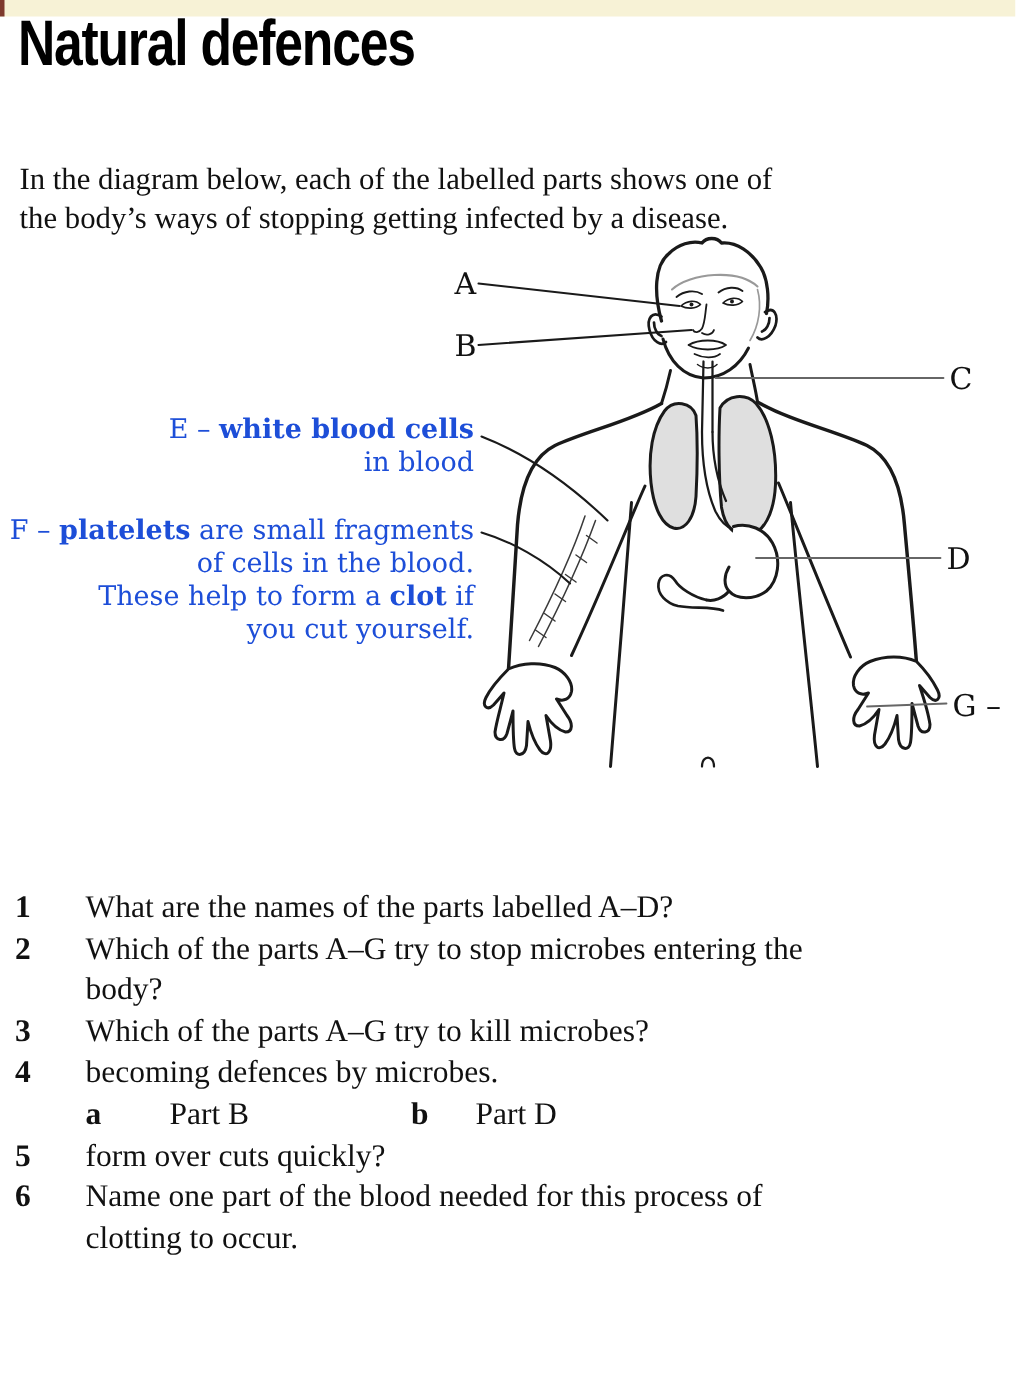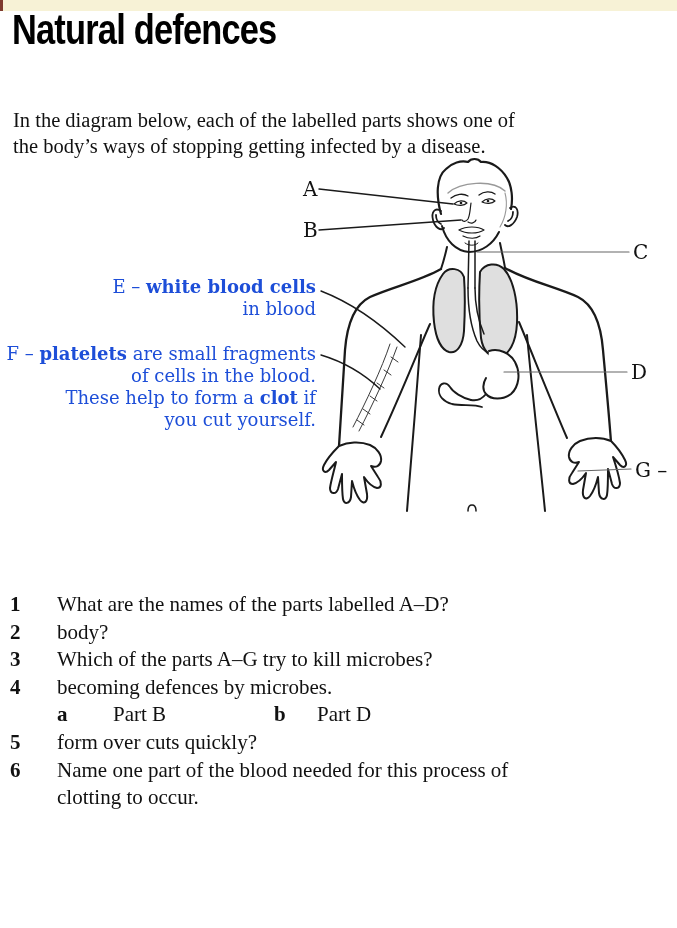--- a/index.html
+++ b/index.html
@@ -136,20 +136,21 @@
 <div class="questions">
   <div class="qrow">
     <div class="qnum">1</div>
     <div class="qtext">
       <div class="qline">What are the names of the parts labelled A–D?</div>
     </div>
   </div>
   <div class="qrow">
     <div class="qnum">2</div>
     <div class="qtext">
+      <div class="qline">Which of the parts A–G try to stop microbes entering the</div>
       <div class="qline">body?</div>
     </div>
   </div>
   <div class="qrow">
     <div class="qnum">3</div>
     <div class="qtext">
       <div class="qline">Which of the parts A–G try to kill microbes?</div>
     </div>
   </div>
   <div class="qrow">

